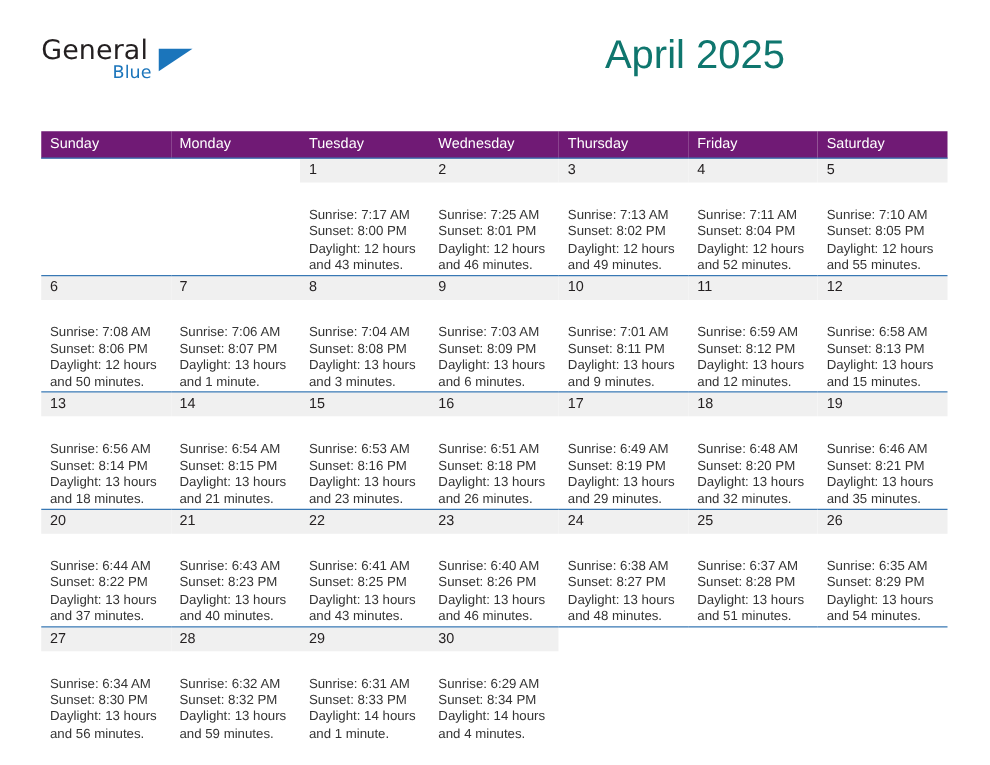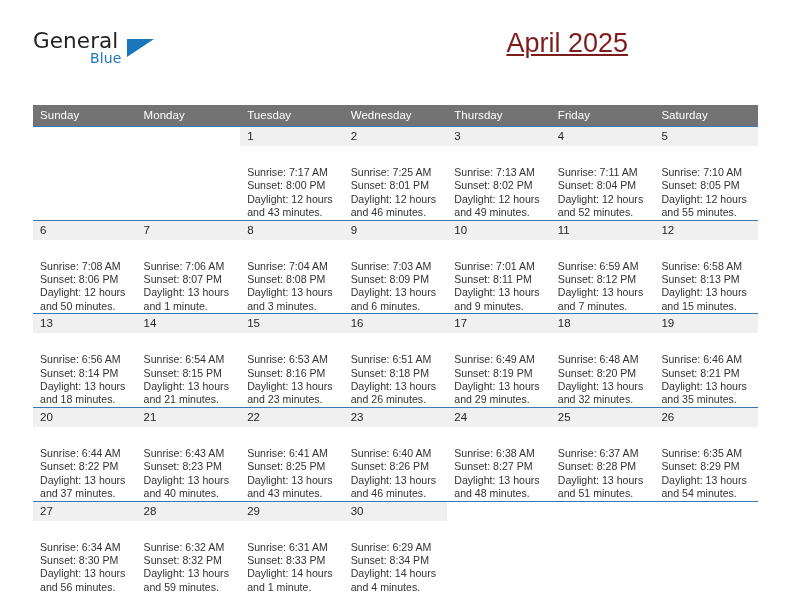--- a/index.html
+++ b/index.html
@@ -66,47 +66,46 @@
     border-bottom: 18px solid transparent;
   }
 
   .title-block {
     position: absolute;
     right: 0;
     top: -2px;
     text-align: right;
   }
   .cal-title {
-    font-size: 27px;
-    color: #7f1d1d;
+    font-size: 32px;
+    color: #0f766e;
     font-weight: 400;
     line-height: 34px;
     white-space: nowrap;
-    text-decoration: underline;
   }
   .cal-subtitle {
     margin-top: 11px;
     font-size: 14.5px;
     color: #231f20;
     font-weight: 400;
     line-height: 18px;
     white-space: nowrap;
   }
 
   
   .calendar {
     position: absolute;
     left: 33px;
     top: 105px;
     width: 725px;
     border-collapse: collapse;
     table-layout: fixed;
   }
   .calendar th {
-    background: #737373;
+    background: #701a75;
     color: #ffffff;
     font-size: 11.5px;
     font-weight: 400;
     text-align: left;
     padding: 4px 0 5px 7px;
     height: 12px;
     letter-spacing: 0.05px;
   }
   .calendar td {
     vertical-align: top;
@@ -272,21 +271,21 @@
               <div>Daylight: 13 hours</div>
               <div>and 9 minutes.</div>
             </div>
           </td>
           <td class="">
             <div class="daynum">11</div>
             <div class="info">
               <div>Sunrise: 6:59 AM</div>
               <div>Sunset: 8:12 PM</div>
               <div>Daylight: 13 hours</div>
-              <div>and 7 minutes.</div>
+              <div>and 12 minutes.</div>
             </div>
           </td>
           <td class="">
             <div class="daynum">12</div>
             <div class="info">
               <div>Sunrise: 6:58 AM</div>
               <div>Sunset: 8:13 PM</div>
               <div>Daylight: 13 hours</div>
               <div>and 15 minutes.</div>
             </div>

